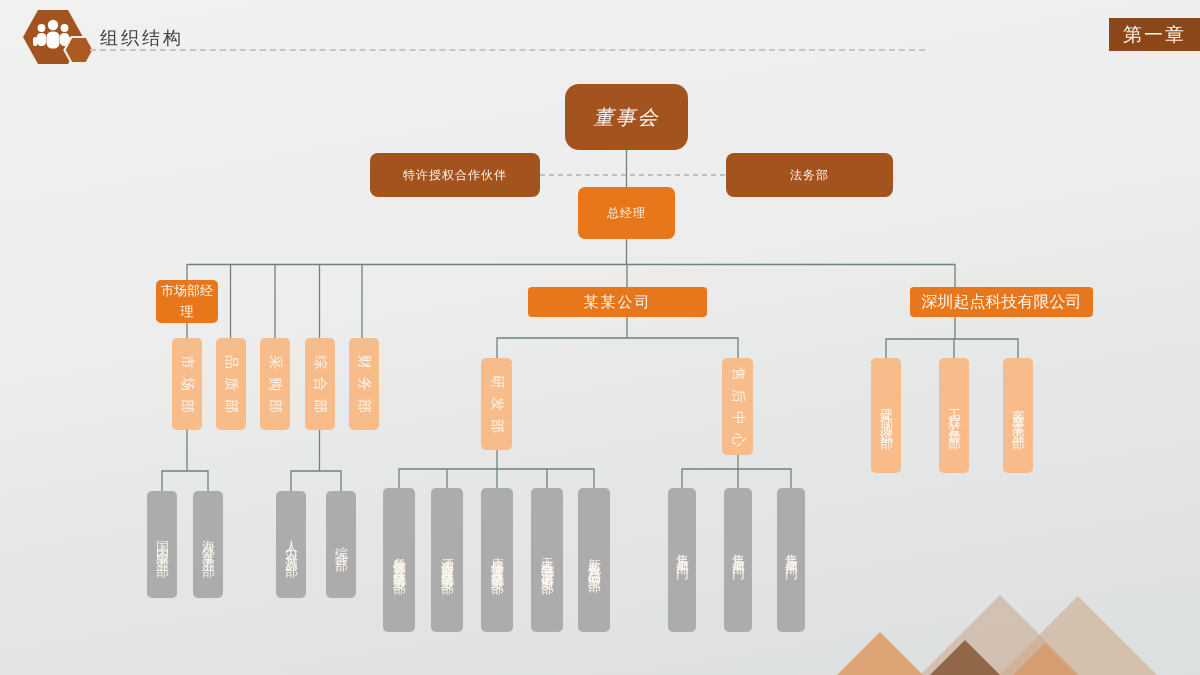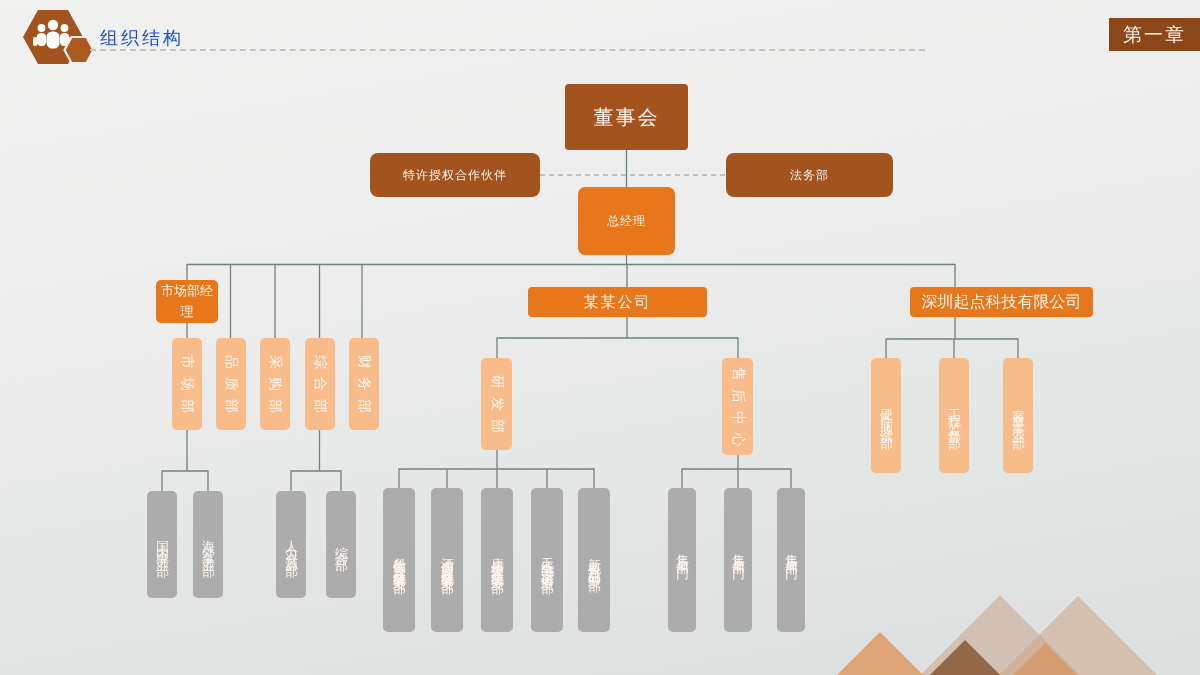--- a/index.html
+++ b/index.html
@@ -4,21 +4,21 @@
 <style>
   html,body{margin:0;padding:0;}
   body{
     width:1200px;height:675px;overflow:hidden;position:relative;
     font-family:"Liberation Sans","DejaVu Sans",sans-serif;
     background:linear-gradient(170deg,#F1F1F0 0%,#ECEDEC 40%,#DBDFDE 100%);
   }
   
   .hex-big{position:absolute;left:22px;top:8px;}
   .hex-small{position:absolute;left:63px;top:35px;}
-  .page-title{position:absolute;left:100px;top:26px;font-size:18px;letter-spacing:3px;color:#1d4ed8;}
+  .page-title{position:absolute;left:100px;top:26px;font-size:18px;letter-spacing:3px;color:#404040;}
   .header-dash{position:absolute;left:90px;top:49px;width:835px;border-top:2px dashed #C6C6C6;}
   .badges{position:absolute;right:0;top:18px;height:33px;display:flex;}
   .badge{display:flex;align-items:center;justify-content:center;color:#FBF3EC;font-size:19px;letter-spacing:2px;}
   .badge.dark{width:91px;background:#8C4718;}
   .badge.orng{width:182px;background:#E8914B;}
   
   .node{position:absolute;box-sizing:border-box;display:flex;align-items:center;justify-content:center;text-align:center;color:#FDF7F1;}
   .box-dark{background:#A3531E;border-radius:8px;}
   .box-orange{background:#E8771C;border-radius:7px;}
   .col{border-radius:5px;}
@@ -82,27 +82,27 @@
     <path d="M627 317 V338 M497 358 V338 H738 V358"></path>
     <path d="M497 450 V469 M399 488 V469 H594 V488 M447 469 V488 M497 469 V488 M547 469 V488"></path>
     <path d="M738 455 V469 M682 488 V469 H791 V488 M738 469 V488"></path>
     <path d="M955 317 V339 M886 358 V339 H1018 V358 M954 339 V358"></path>
   </g>
   <path d="M540 175 H726" stroke="#AEB4AF" stroke-width="1.6" stroke-dasharray="5 4" fill="none"></path>
 </svg>
 
 <div>
 
-  <div class="node box-dark f20" style="left:565px;top:84px;width:123px;height:66px;border-radius:4px;">董事会</div>
+  <div class="node box-dark f20" style="left:565px;top:84px;width:123px;height:66px;border-radius:14px;font-style:italic;">董事会</div>
 
   <div class="node box-dark f17" style="left:370px;top:153px;width:170px;height:44px;">特许授权合作伙伴</div>
 
   <div class="node box-dark f17" style="left:726px;top:153px;width:167px;height:44px;">法务部</div>
 
-  <div class="node box-orange f17" style="left:578px;top:187px;width:97px;height:68px;">总经理</div>
+  <div class="node box-orange f17" style="left:578px;top:187px;width:97px;height:52px;">总经理</div>
 
   <div class="node box-orange f13" style="left:156px;top:280px;width:62px;height:43px;border-radius:5px;padding:2px;">市场部经理</div>
 
   <div class="node col col-light" style="left:172px;top:338px;width:30px;height:92px;">
     <span class="rot">市场部</span>
     </div>
   <div class="node col col-light" style="left:216px;top:338px;width:30px;height:92px;">
     <span class="rot">品质部</span>
     </div>
   <div class="node col col-light" style="left:260px;top:338px;width:30px;height:92px;">

